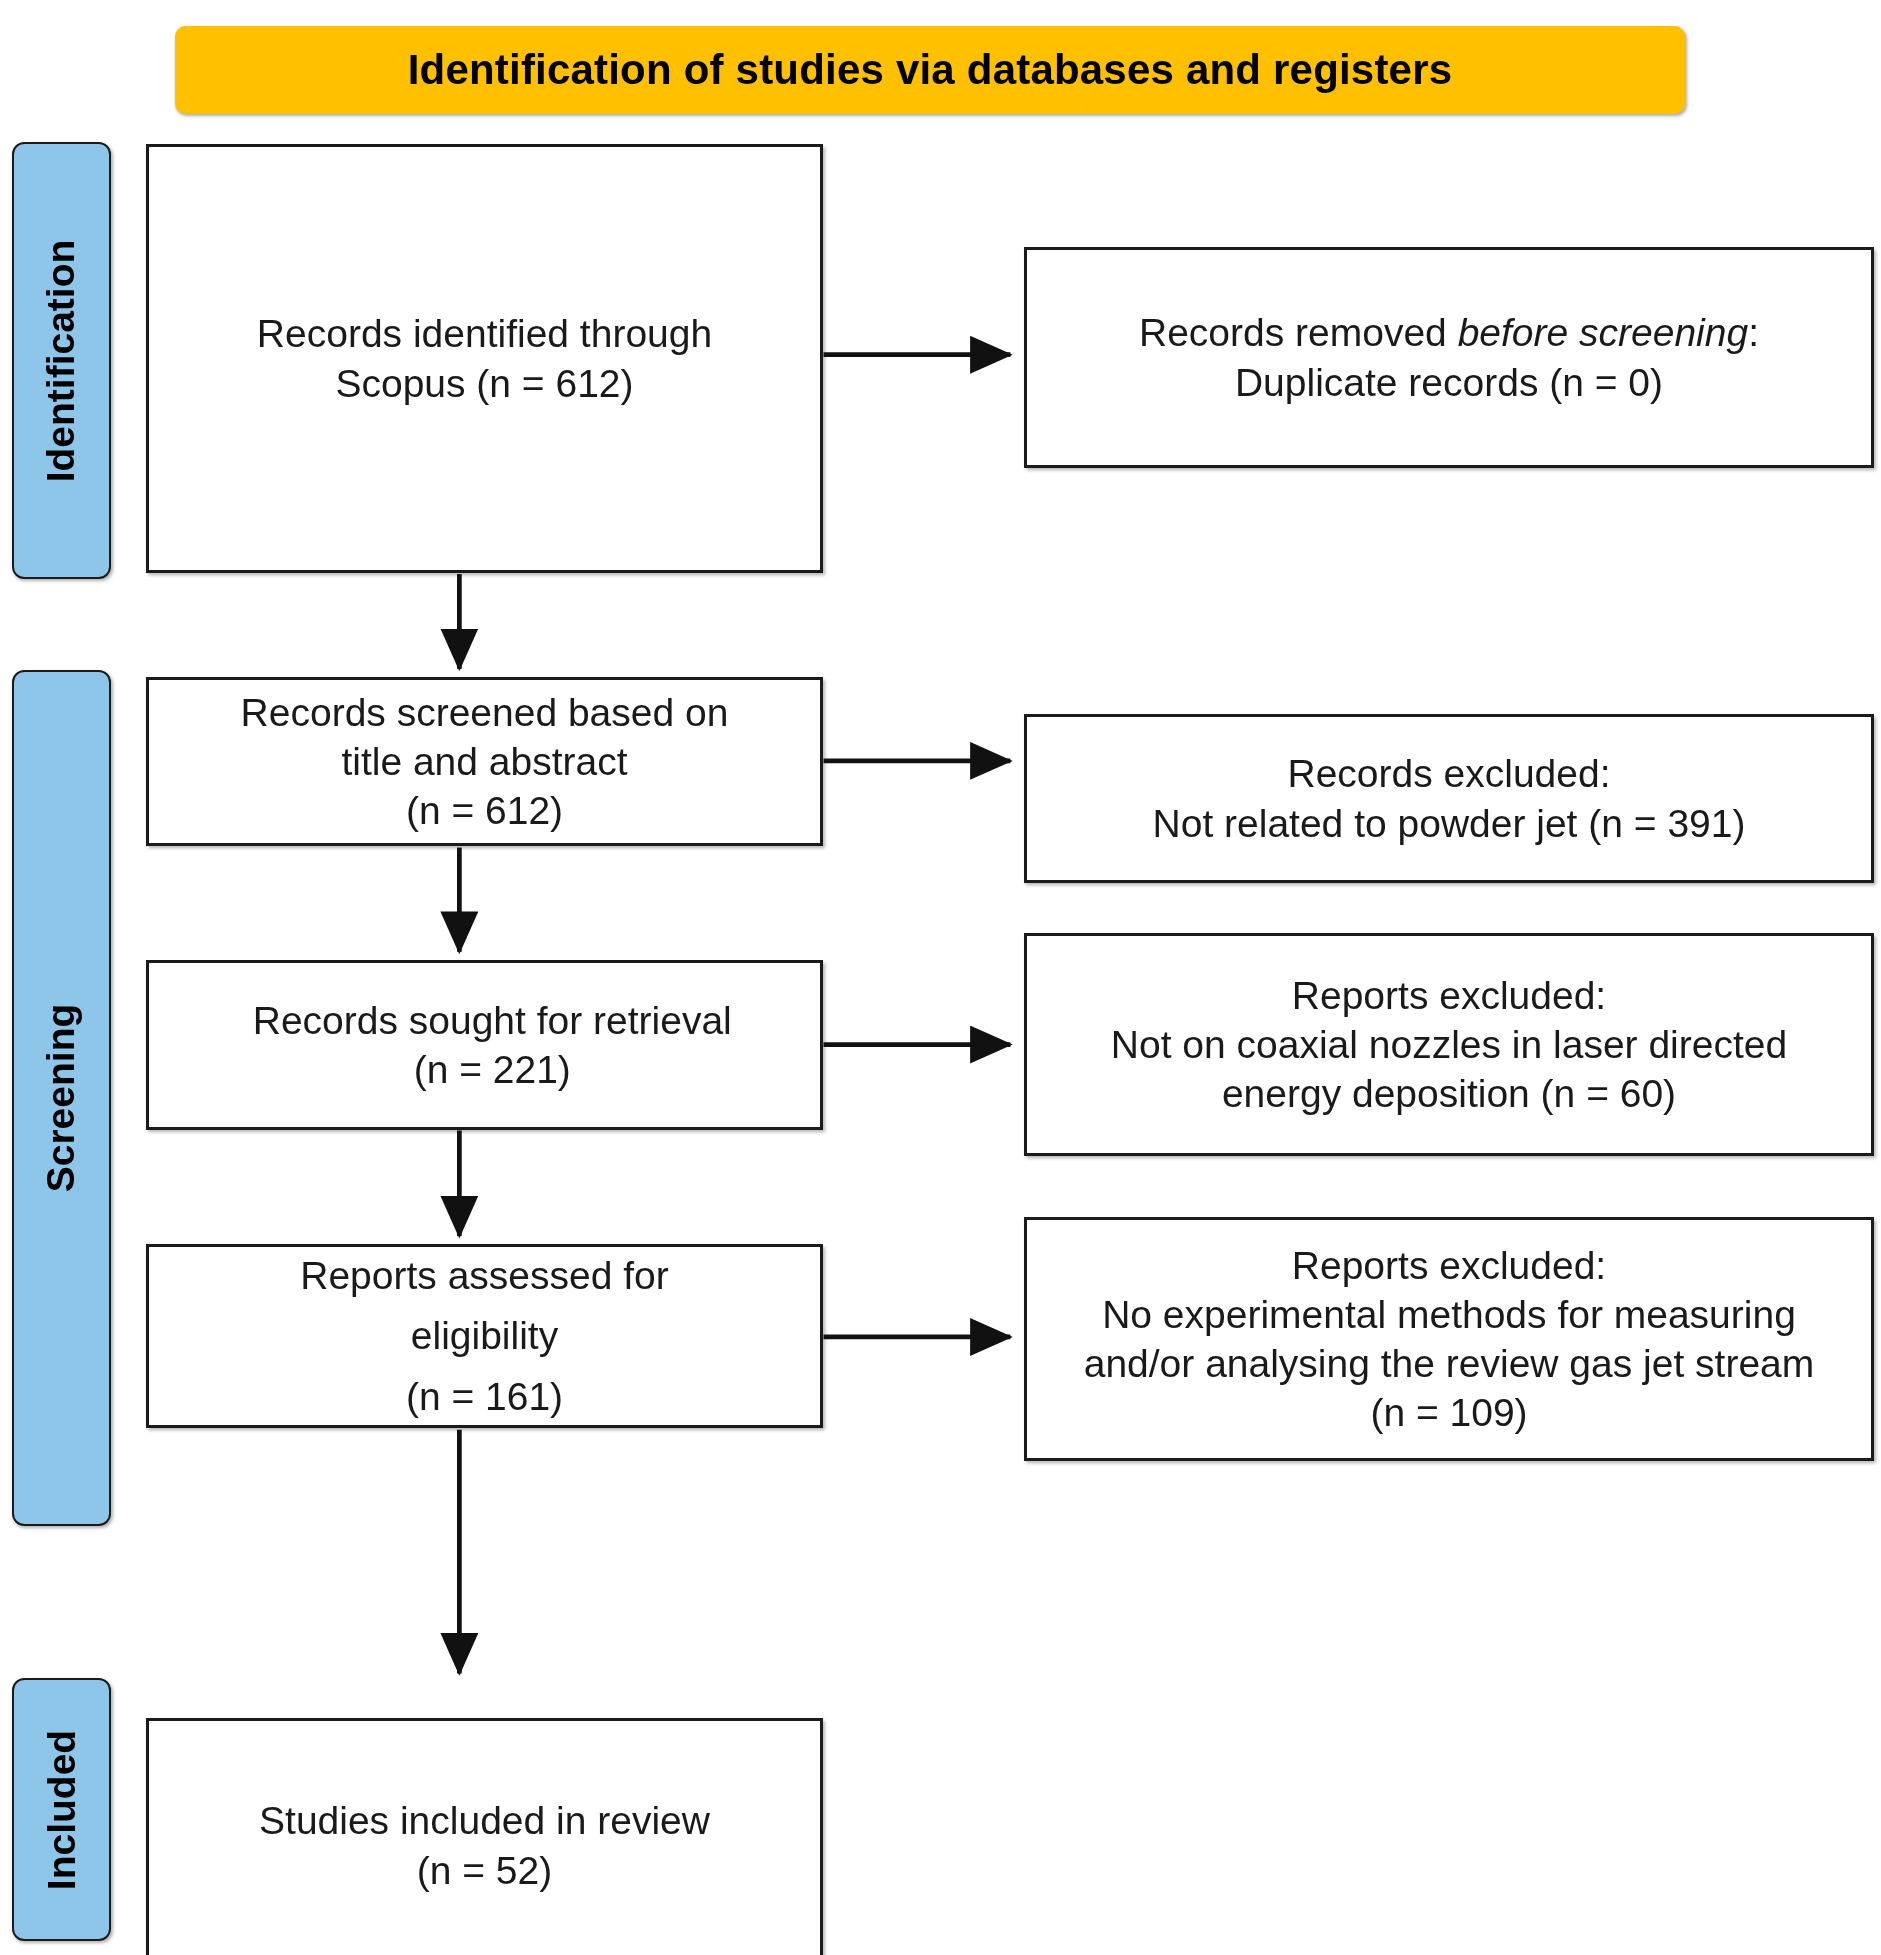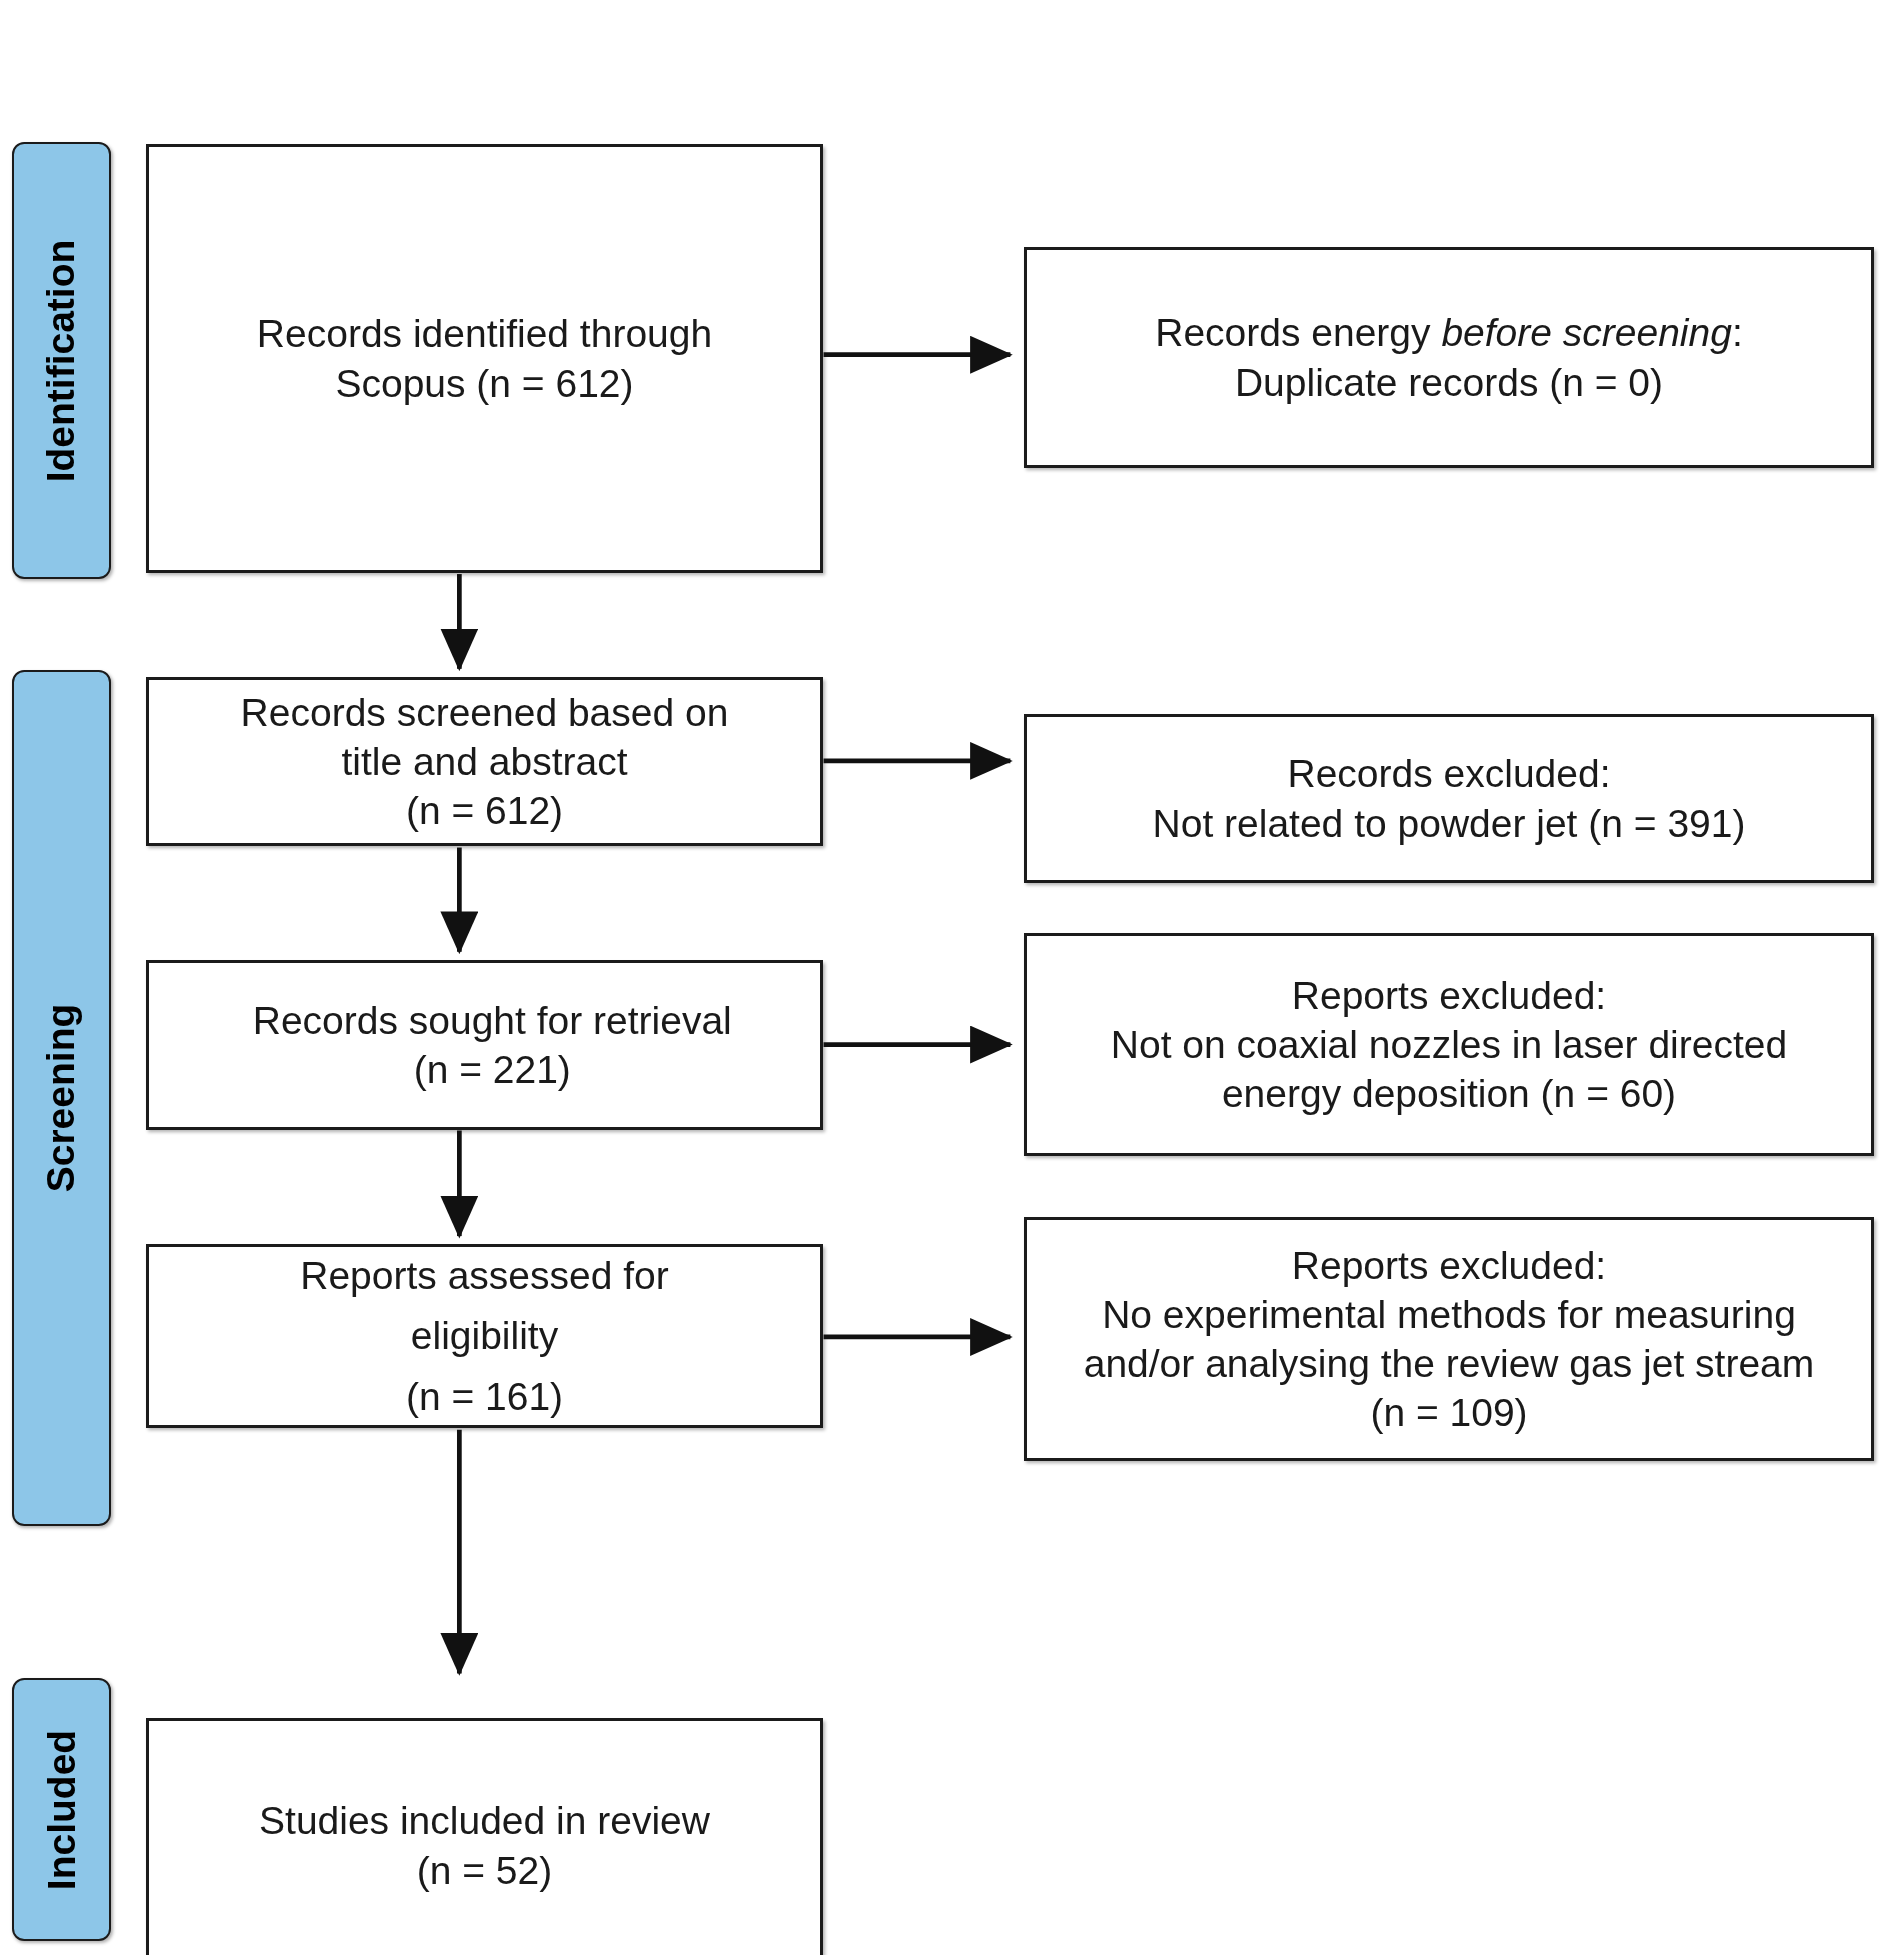--- a/index.html
+++ b/index.html
@@ -102,20 +102,23 @@
   .conn {
     position: absolute;
   }
   .conn svg { display: block; }
 </style>
 </head>
 <body>
 
 <div id="stage">
 
+  <div class="header-banner">
+    <div class="title">Identification of studies via databases and registers</div>
+  </div>
 
   <div class="phase-bar" id="phase-identification">
     <span class="phase-label">Identification</span>
   </div>
   <div class="phase-bar" id="phase-screening">
     <span class="phase-label">Screening</span>
   </div>
   <div class="phase-bar" id="phase-included">
     <span class="phase-label">Included</span>
   </div>
@@ -141,21 +144,21 @@
     <div class="line">eligibility</div>
     <div class="line">(n = 161)</div>
   </div>
 
   <div class="flow-box" id="box-included">
     <div class="line">Studies included in review</div>
     <div class="line">(n = 52)</div>
   </div>
 
   <div class="flow-box" id="box-removed">
-    <div class="line"><span>Records energy </span><span class="ital">before screening</span><span>:</span></div>
+    <div class="line"><span>Records removed </span><span class="ital">before screening</span><span>:</span></div>
     <div class="line">Duplicate records (n = 0)</div>
   </div>
 
   <div class="flow-box" id="box-exc-records">
     <div class="line">Records excluded:</div>
     <div class="line">Not related to powder jet (n = 391)</div>
   </div>
 
   <div class="flow-box" id="box-exc-coaxial">
     <div class="line">Reports excluded:</div>

